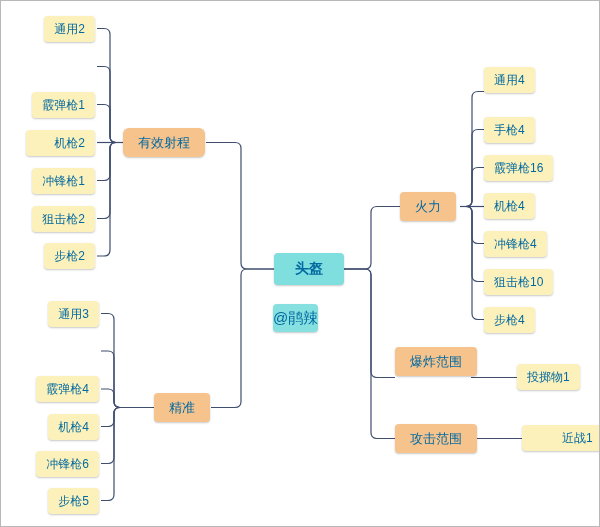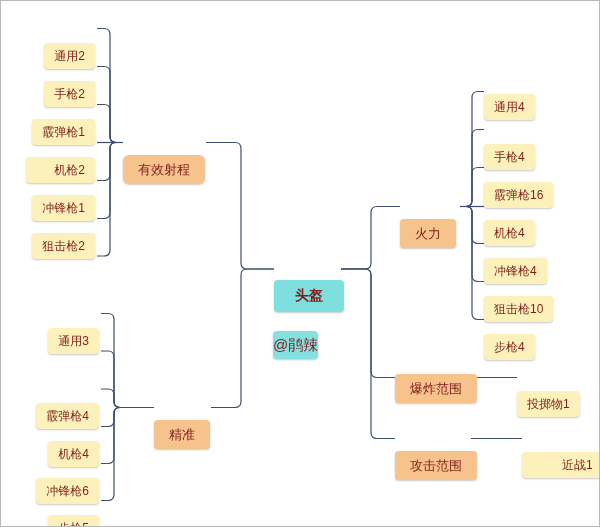--- a/index.html
+++ b/index.html
@@ -26,24 +26,23 @@
   }
   .node {
     position: absolute;
     z-index: 1;
     display: flex;
     align-items: center;
     justify-content: center;
     box-sizing: border-box;
     white-space: nowrap;
     border-radius: 4px;
-    color: #7f1d1d;
+    color: #0369a1;
     cursor: pointer;
     box-shadow: 0 1px 2px rgba(0,0,0,0.22);
-    margin-top: 27px;
   }
   .leaf {
     background: #fcf1ba;
     height: 26px;
     padding: 0 10px;
     font-size: 12px;
   }
   .branch {
     background: #f7c38c;
     height: 29px;
@@ -99,25 +98,25 @@
     <path d="M459,205.5 H483"></path>
     <path d="M459,205.5 H465 Q471,205.5 471,211.5 V236.5 Q471,242.5 477,242.5 H483"></path>
     <path d="M459,205.5 H465 Q471,205.5 471,211.5 V274.5 Q471,280.5 477,280.5 H483"></path>
     <path d="M459,205.5 H465 Q471,205.5 471,211.5 V312.5 Q471,318.5 477,318.5 H483"></path>
 
     <path d="M470,376.5 H516"></path>
     <path d="M470,437.5 H521"></path>
   </svg>
 
   <div class="node leaf" style="right:504px; top:15px;">通用2</div>
-  <div class="node leaf" style="right:504px; top:53px;">手枪2</div>
   <div class="node leaf" style="right:504px; top:91px;">霰弹枪1</div>
   <div class="node leaf" style="right:504px; top:129px;padding-left:28px;">机枪2</div>
   <div class="node leaf" style="right:504px; top:167px;">冲锋枪1</div>
   <div class="node leaf" style="right:504px; top:205px;">狙击枪2</div>
+  <div class="node leaf" style="right:504px; top:242px;">步枪2</div>
 
   <div class="node branch" style="left:122px; top:127px;border-radius:6px;">有效射程</div>
 
   <div class="node leaf" style="right:500px; top:300px;">通用3</div>
   <div class="node leaf" style="right:500px; top:375px;">霰弹枪4</div>
   <div class="node leaf" style="right:500px; top:413px;">机枪4</div>
   <div class="node leaf" style="right:500px; top:450px;">冲锋枪6</div>
   <div class="node leaf" style="right:500px; top:487px;">步枪5</div>
 
   <div class="node branch" style="left:153px; top:392px;">精准</div>

